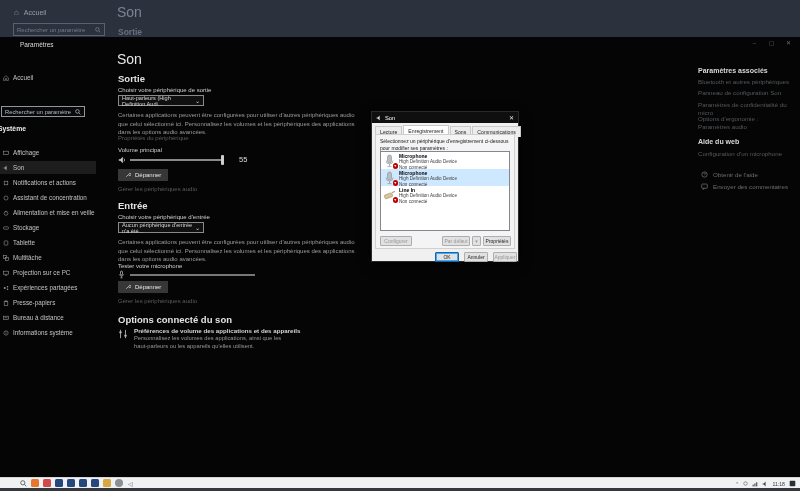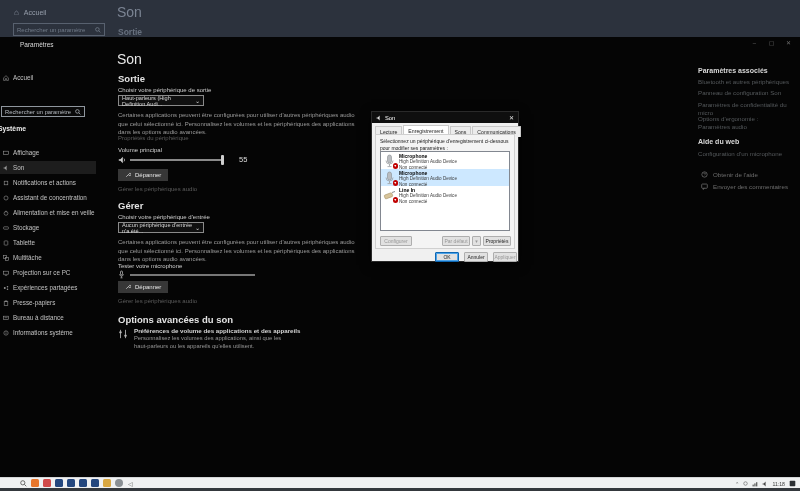--- a/index.html
+++ b/index.html
@@ -265,21 +265,21 @@
       <div class="btn-dark" style="position:absolute;left:18px;top:132px;">
         <span>
             <svg width="6" height="6" viewBox="0 0 10 10">
               <path d="M2 8l4-4M6 4a2 2 0 102-2L6.5 3.5" fill="none" stroke="#e8e8e8" stroke-width="1.1"></path>
             </svg>
           </span>
         <span>Dépanner</span>
       </div>
       <div class="dimlink" style="position:absolute;left:18px;top:149px;">Gérer les périphériques audio</div>
 
-      <div class="h2" style="position:absolute;left:18px;top:163px;">Gérer</div>
+      <div class="h2" style="position:absolute;left:18px;top:163px;">Entrée</div>
       <div class="lab" style="position:absolute;left:18px;top:177px;">Choisir votre périphérique d'entrée</div>
       <div class="combo" style="position:absolute;left:18px;top:185px;">
         <span>Aucun périphérique d'entrée n'a été...</span>
         <span>⌄</span>
       </div>
       <div class="para" style="position:absolute;left:18px;top:201px;">Certaines applications peuvent être configurées pour utiliser d'autres périphériques audio que celui sélectionné ici. Personnalisez les volumes et les périphériques des applications dans les options audio avancées.</div>
       <div class="lab" style="position:absolute;left:18px;top:226px;">Tester votre microphone</div>
       <span style="position:absolute;left:18px;top:233px;">
           <svg width="7" height="9" viewBox="0 0 10 12">
             <rect x="3.6" y="1" width="2.8" height="5.5" rx="1.4" fill="none" stroke="#cfcfcf"></rect>
@@ -290,21 +290,21 @@
       <div class="btn-dark" style="position:absolute;left:18px;top:244px;">
         <span>
             <svg width="6" height="6" viewBox="0 0 10 10">
               <path d="M2 8l4-4M6 4a2 2 0 102-2L6.5 3.5" fill="none" stroke="#e8e8e8" stroke-width="1.1"></path>
             </svg>
           </span>
         <span>Dépanner</span>
       </div>
       <div class="dimlink" style="position:absolute;left:18px;top:261px;">Gérer les périphériques audio</div>
 
-      <div class="h2" style="position:absolute;left:18px;top:277px;">Options avancées du son</div>
+      <div class="h2" style="position:absolute;left:18px;top:277px;">Options connecté du son</div>
       <span style="position:absolute;left:18px;top:292px;">
           <svg width="10" height="10" viewBox="0 0 12 12">
             <line x1="3" y1="1" x2="3" y2="11" stroke="#bbb"></line>
             <line x1="9" y1="1" x2="9" y2="11" stroke="#bbb"></line>
             <rect x="1.6" y="3" width="2.8" height="2" fill="#bbb"></rect>
             <rect x="7.6" y="7" width="2.8" height="2" fill="#bbb"></rect>
           </svg>
         </span>
       <div style="position:absolute;left:34px;top:290px;width:215px;">
         <div style="color:#d6d6d6;font-size:6.2px;font-weight:bold;">Préférences de volume des applications et des appareils</div>

